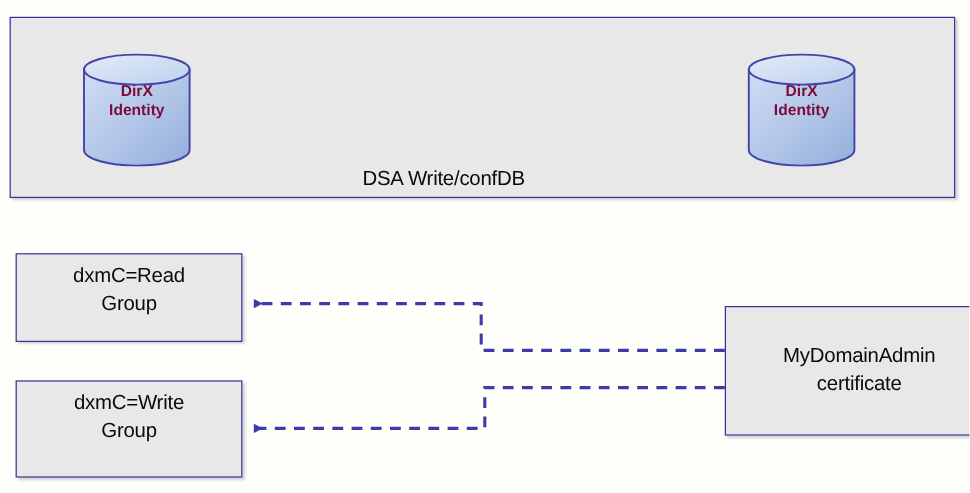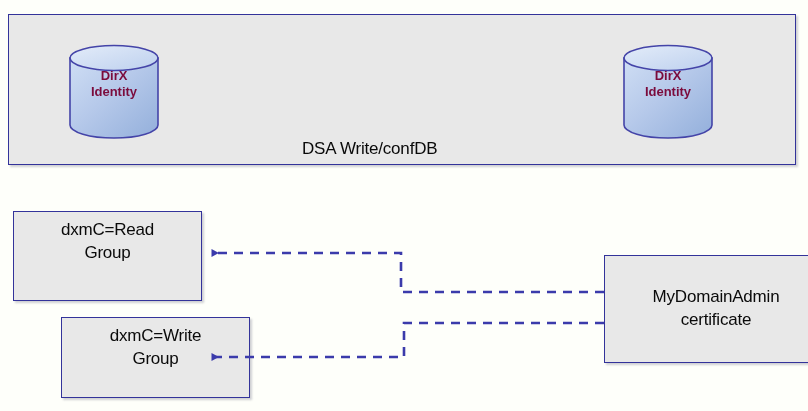--- a/index.html
+++ b/index.html
@@ -127,28 +127,28 @@
       <ellipse cx="46" cy="14" rx="44" ry="12.5" fill="url(#cylTop2)" stroke="#4444a8" stroke-width="1.6"></ellipse>
     </svg>
     <div class="cyl-text" style="top:24px;">
       <div>DirX</div>
       <div>Identity</div>
     </div>
   </div>
 
   <div class="panel-caption" style="left:302px; top:139px;">DSA Write/confDB</div>
 
-  <div class="gbox" style="left:13px; top:211px; width:189px; height:90px; padding-top:7px;">
+  <div class="gbox" style="left:13px; top:211px; width:189px; height:74px; padding-top:7px;">
     <span class="boxlabel">
       <span>dxmC=Read</span><br>
       <span>Group</span>
     </span>
   </div>
 
-  <div class="gbox" style="left:13px; top:317px; width:189px; height:81px; padding-top:7px;margin-left:48px;">
+  <div class="gbox" style="left:13px; top:317px; width:189px; height:81px; padding-top:7px;">
     <span class="boxlabel">
       <span>dxmC=Write</span><br>
       <span>Group</span>
     </span>
   </div>
 
   <div class="gbox" style="left:604px; top:255px; width:224px; height:108px; align-items:center;">
     <span class="boxlabel">
       <span>MyDomainAdmin</span><br>
       <span>certificate</span>

